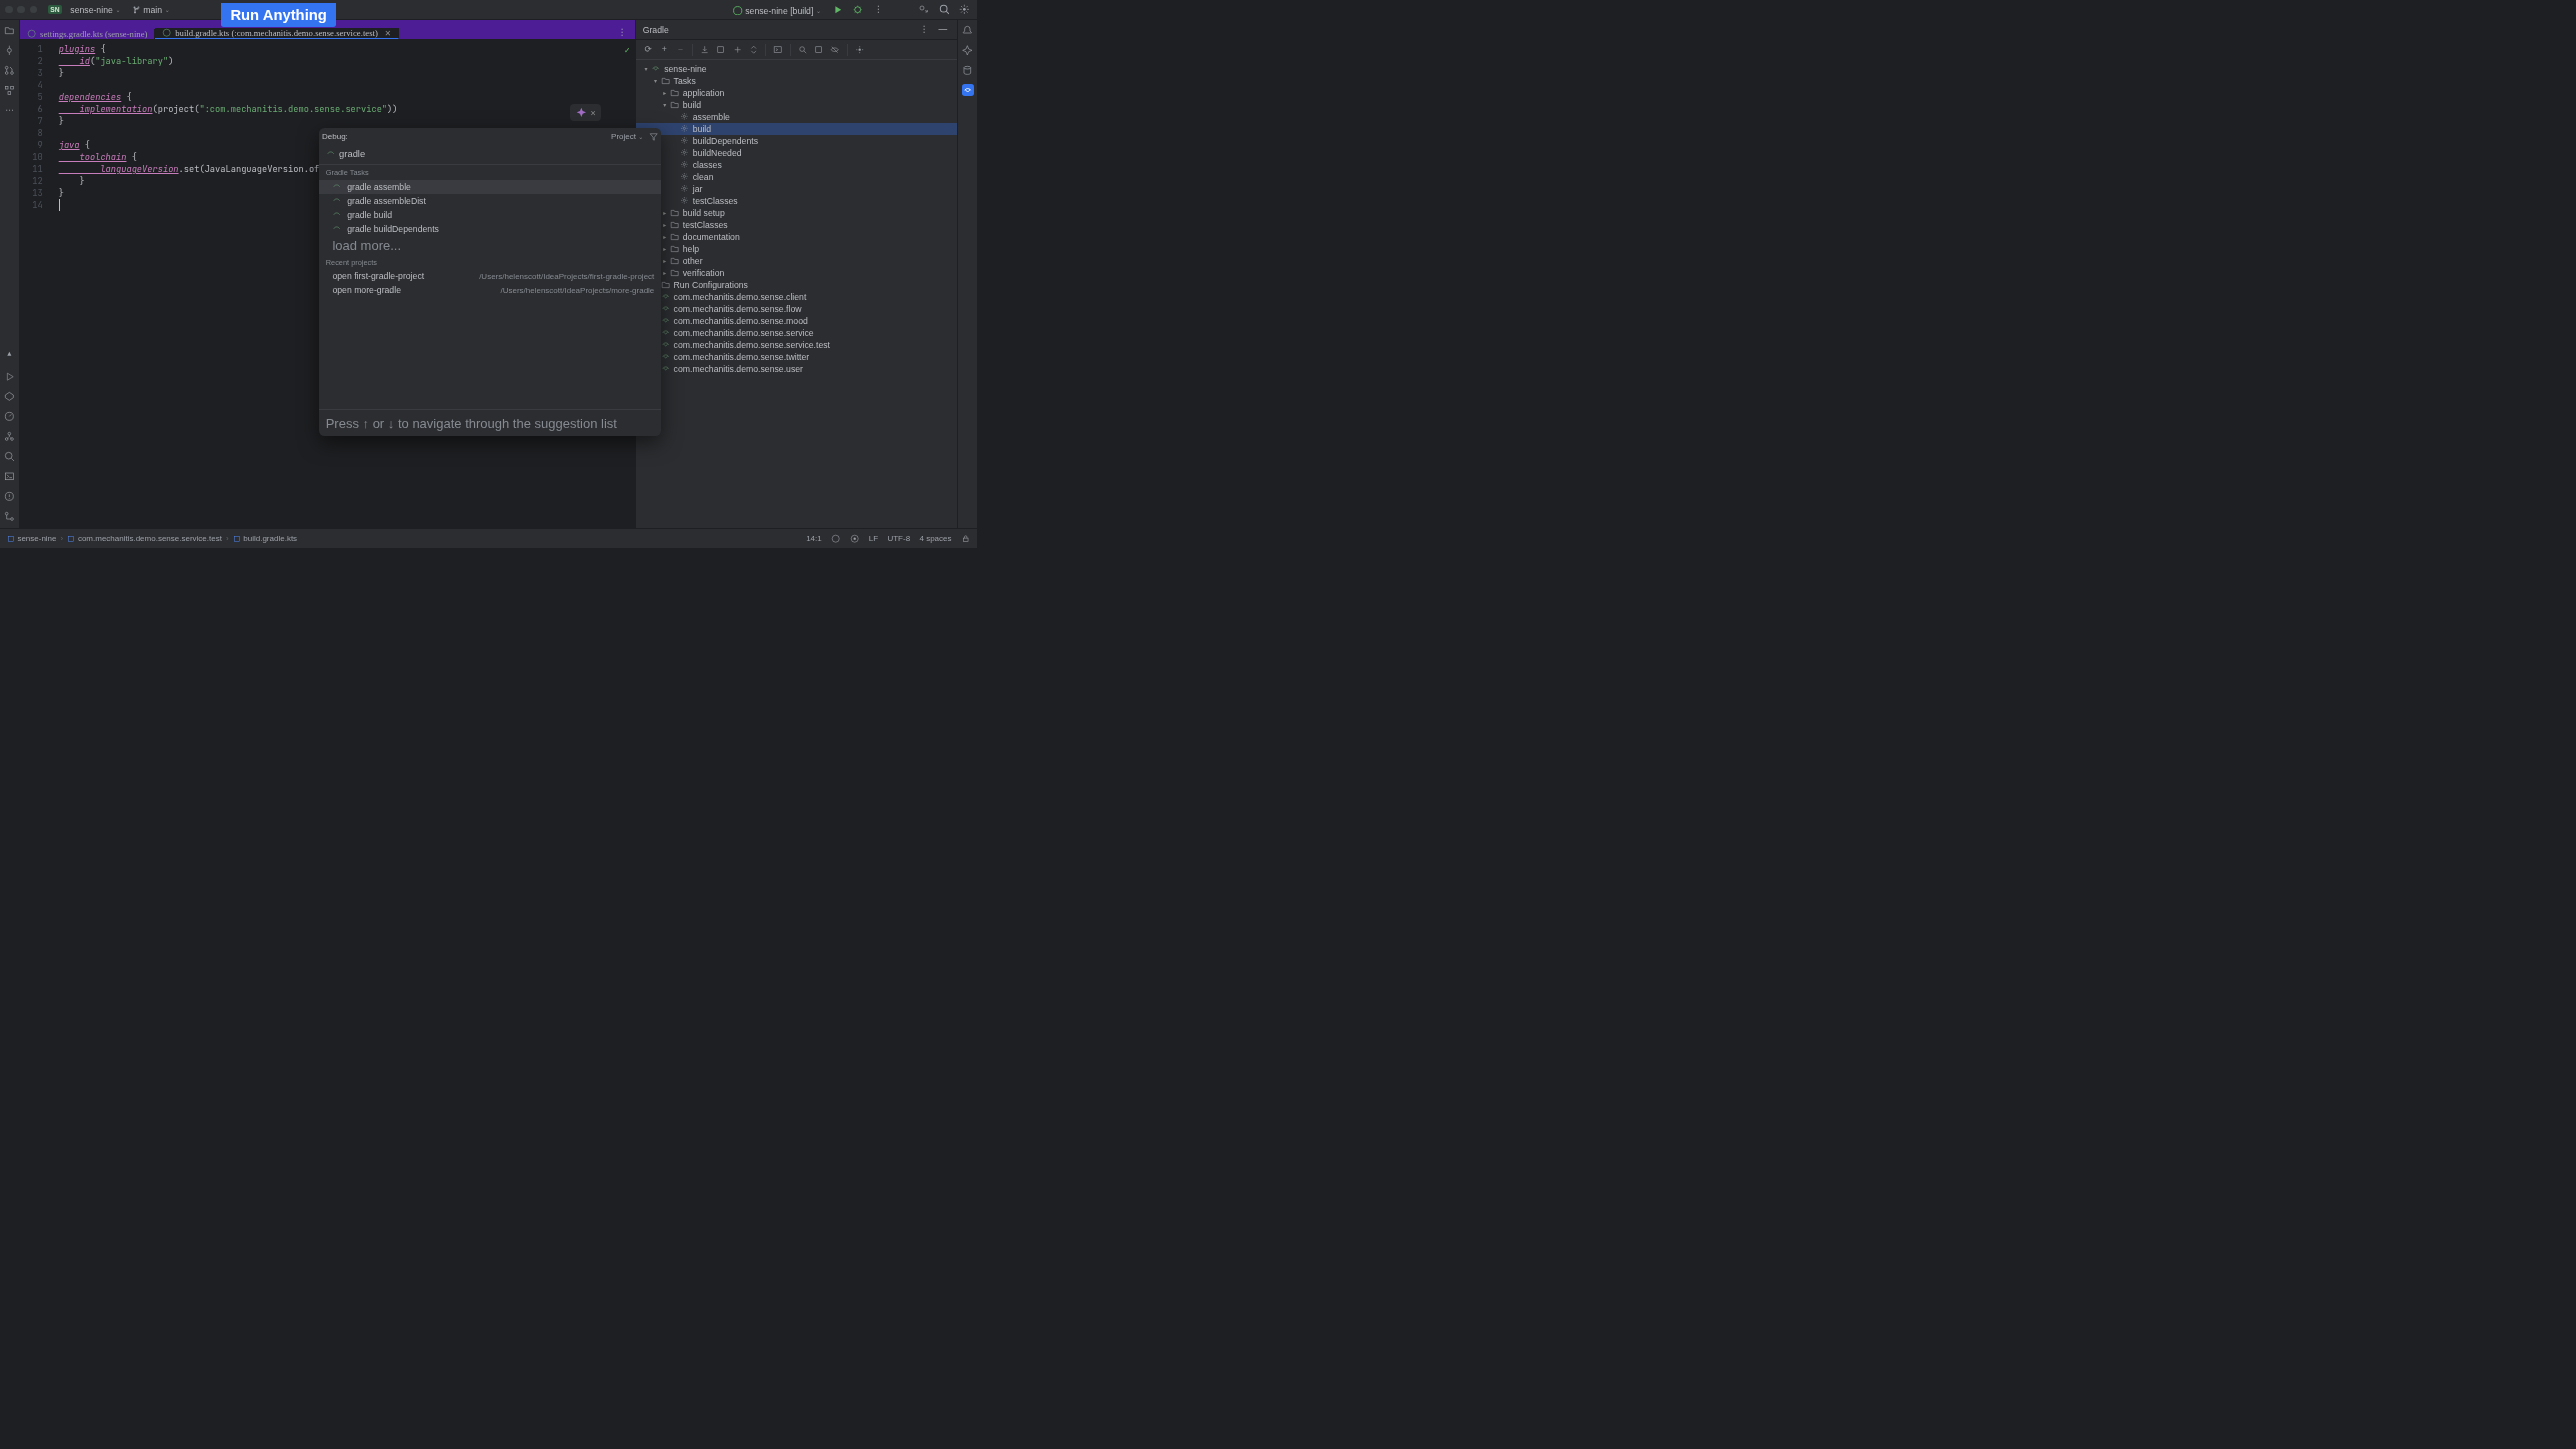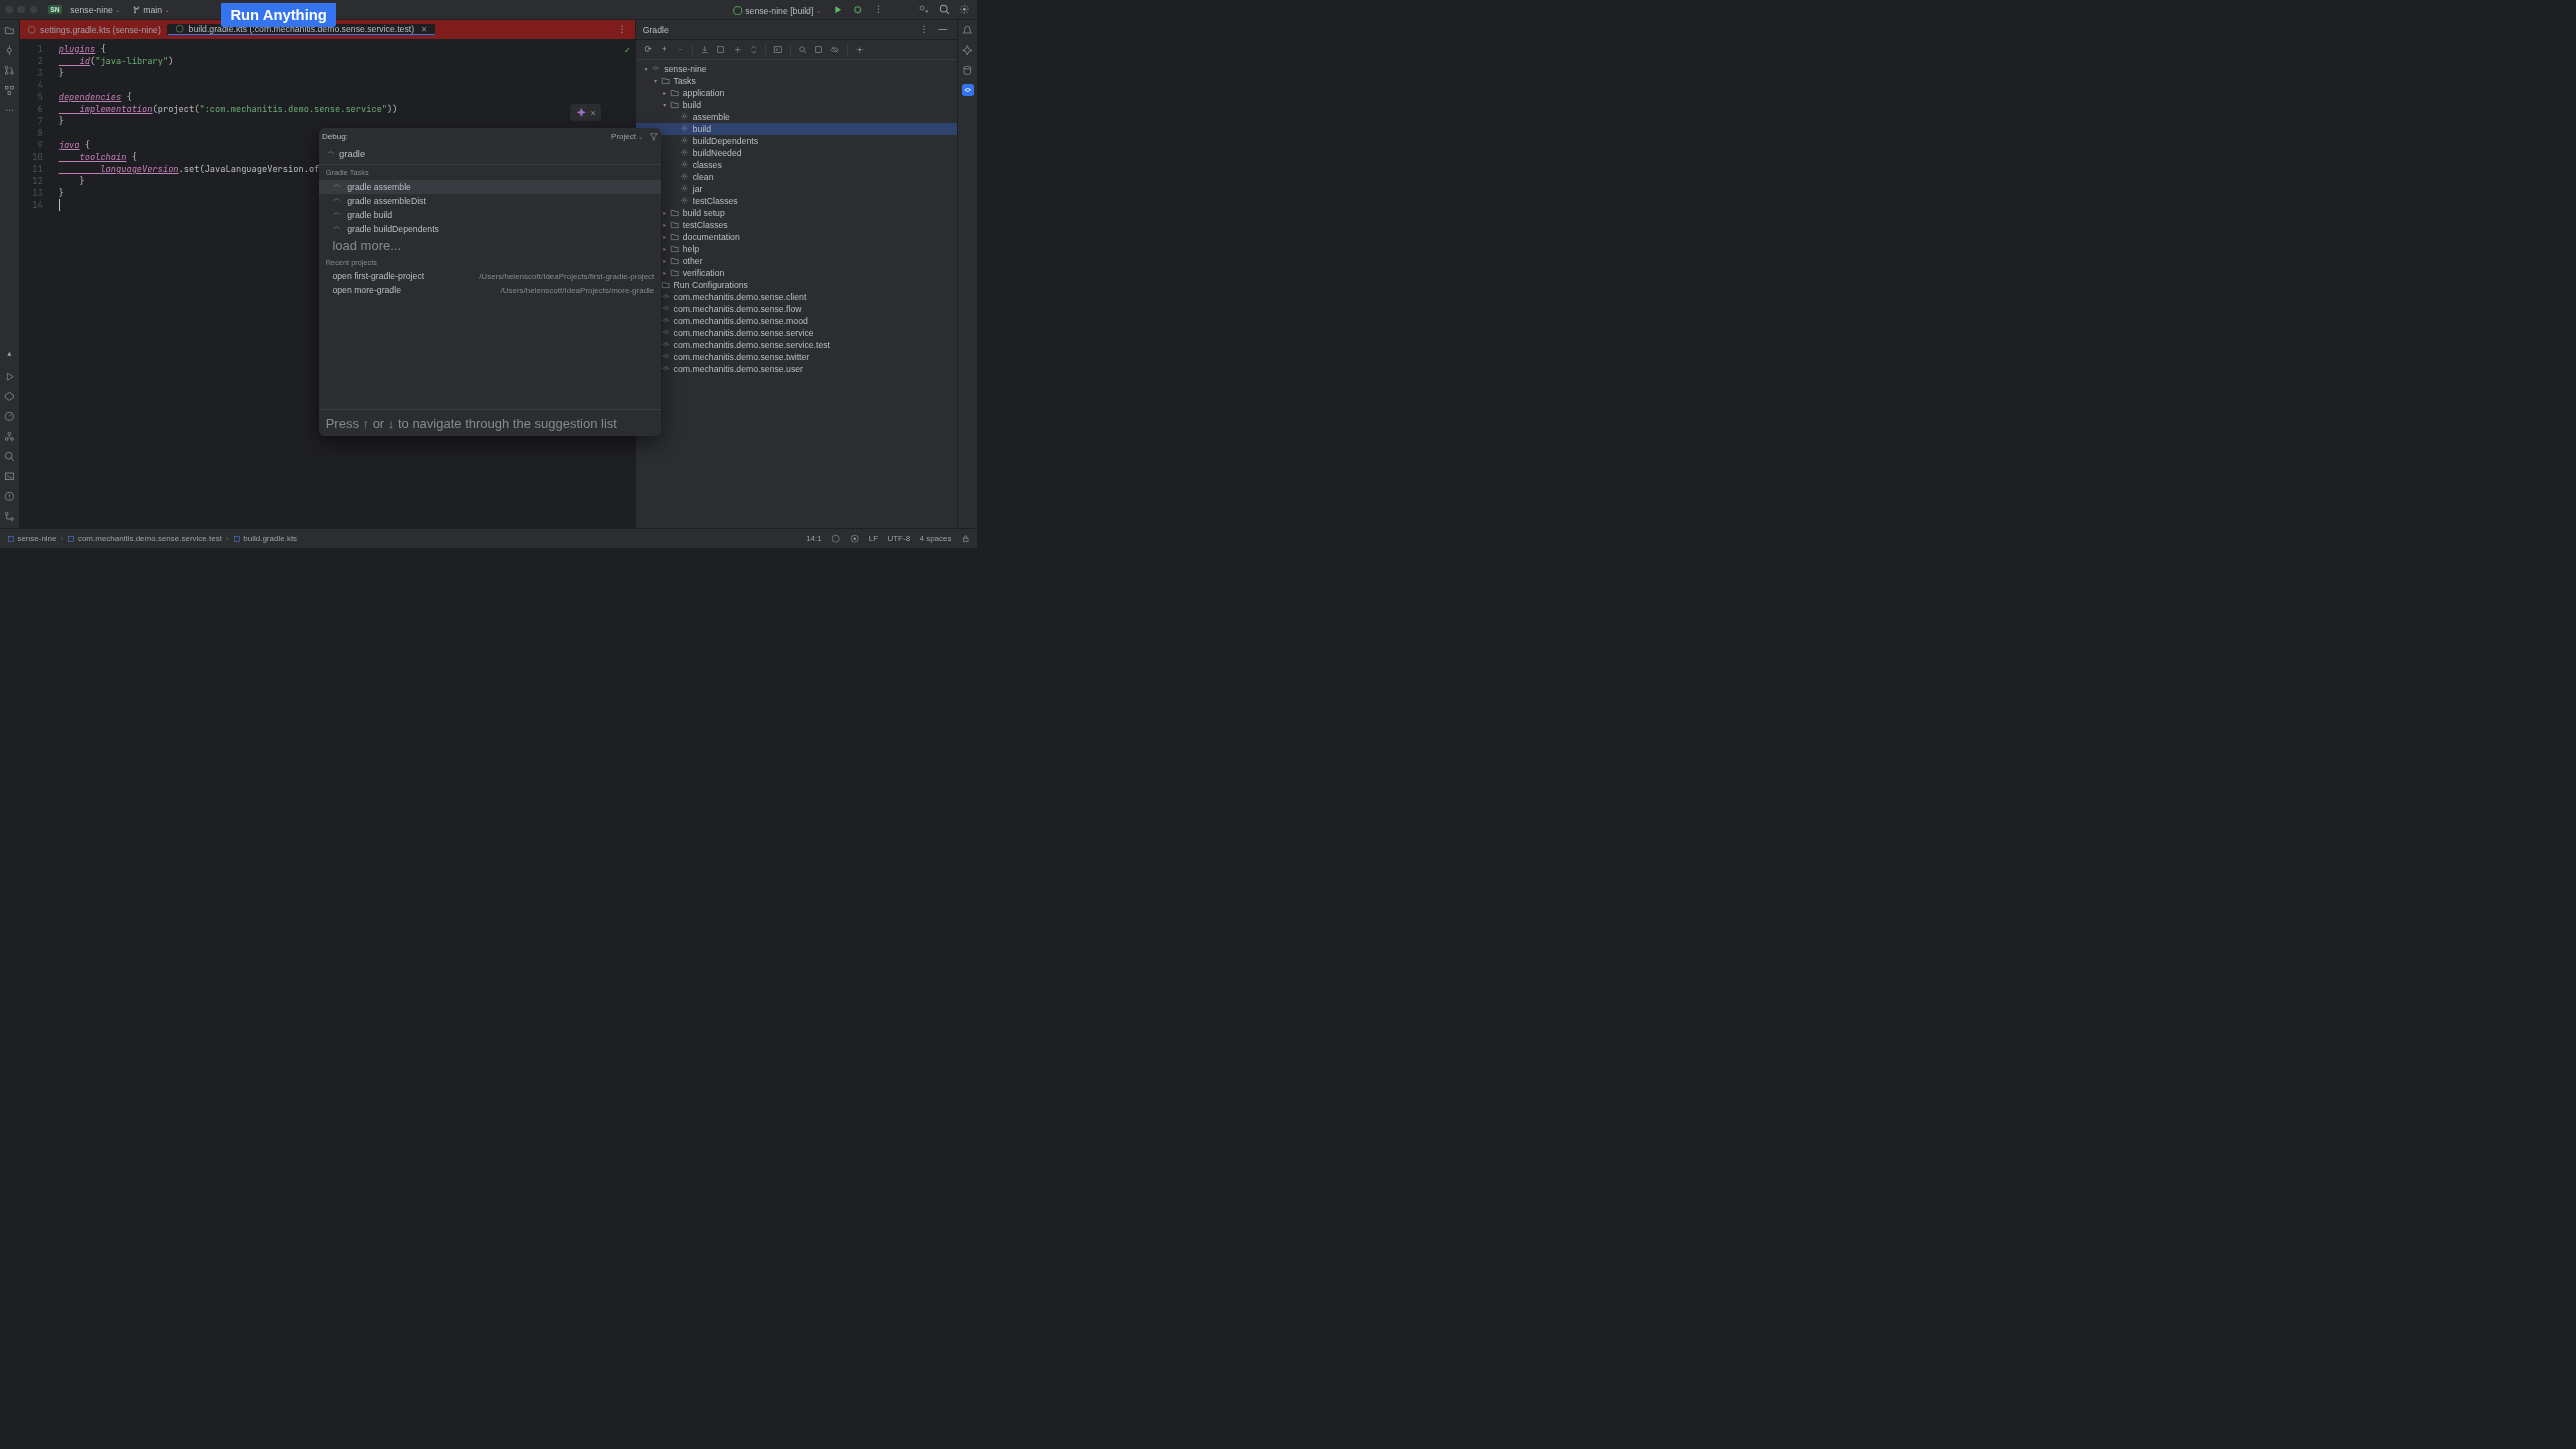--- a/index.html
+++ b/index.html
@@ -18,21 +18,21 @@
     .run-btn { color: #5fb865; }
     .debug-btn { color: #5fb865; }
     
     .main-layout { display: flex; height: calc(100% - 40px); }
     
     .left-rail { width: 20px; background: #2b2d30; display: flex; flex-direction: column; align-items: center; padding-top: 4px; gap: 8px; border-right: 0.7px solid #1e1f22; }
     .left-rail-bottom { margin-top: auto; display: flex; flex-direction: column; align-items: center; gap: 8px; padding-bottom: 5.4px; }
     .rail-icon { width: 12px; height: 12px; display: flex; align-items: center; justify-content: center; color: #9da0a8; cursor: pointer; }
     
     .editor-area { flex: 1; display: flex; flex-direction: column; background: #1e1f22; position: relative; }
-    .tab-bar { height: 20px; background: #7f1d1d; display: flex; align-items: center; border-bottom: 0.7px solid #1e1f22; }
+    .tab-bar { height: 20px; background: #4c1d95; display: flex; align-items: flex-end; border-bottom: 0.7px solid #1e1f22; font-family: Liberation Serif, serif; }
     .tab { padding: 0 6.7px; display: flex; align-items: center; gap: 4px; color: #9da0a8; border-right: 0.7px solid #1e1f22; cursor: pointer; }
     .tab.active { background: #1e1f22; color: #bcbec4; border-bottom: 1.3px solid #3574f0; }
     .tab-icon { width: 9.4px; height: 9.4px; display: inline-flex; }
     .tab-close { font-size: 8px; color: #888; margin-left: 2.7px; }
     .tab-actions { margin-left: auto; padding: 0 5.4px; display: flex; align-items: center; }
     
     .code-body { flex: 1; display: flex; font-family: "JetBrains Mono", Menlo, monospace; font-size: 8.7px; line-height: 12px; position: relative; }
     .gutter { width: 32px; text-align: right; padding: 2.7px 9.4px 0 0; color: #4b5059; background: #1e1f22; }
     .code-content { flex: 1; padding: 2.7px 0 0 6.7px; position: relative; }
     .code-content .line { white-space: pre; }

